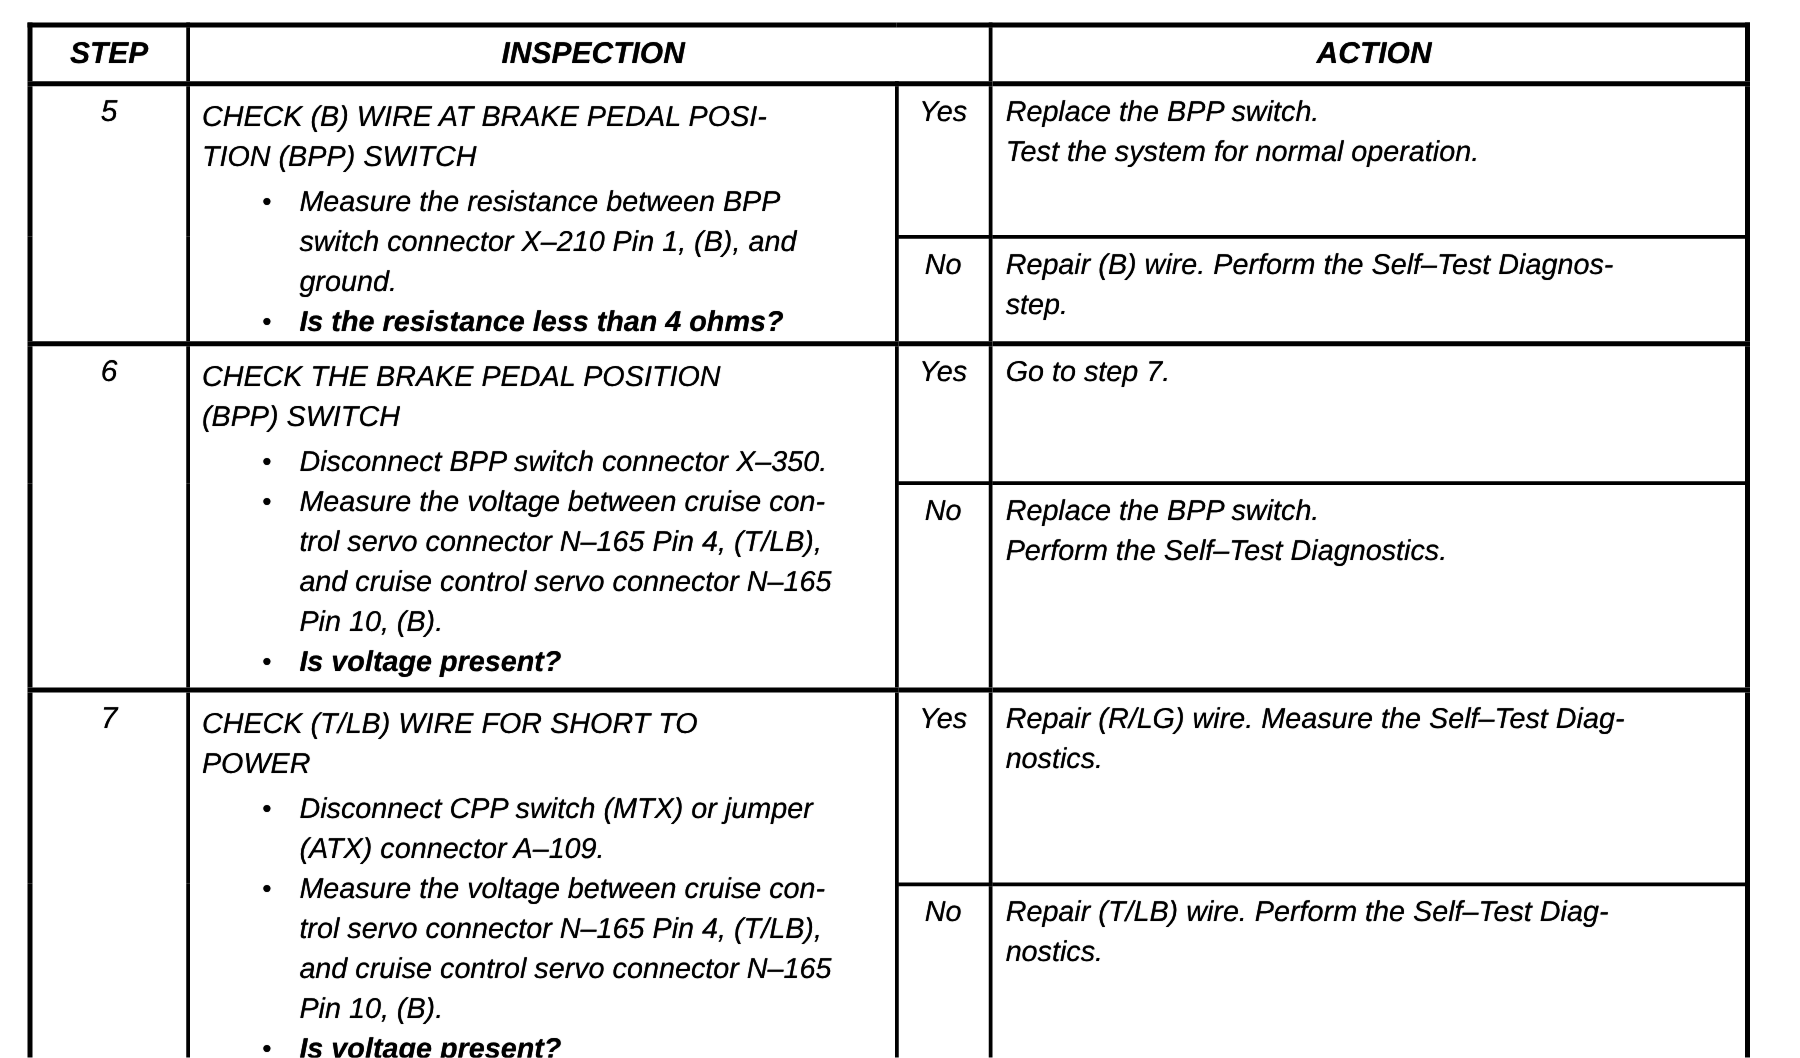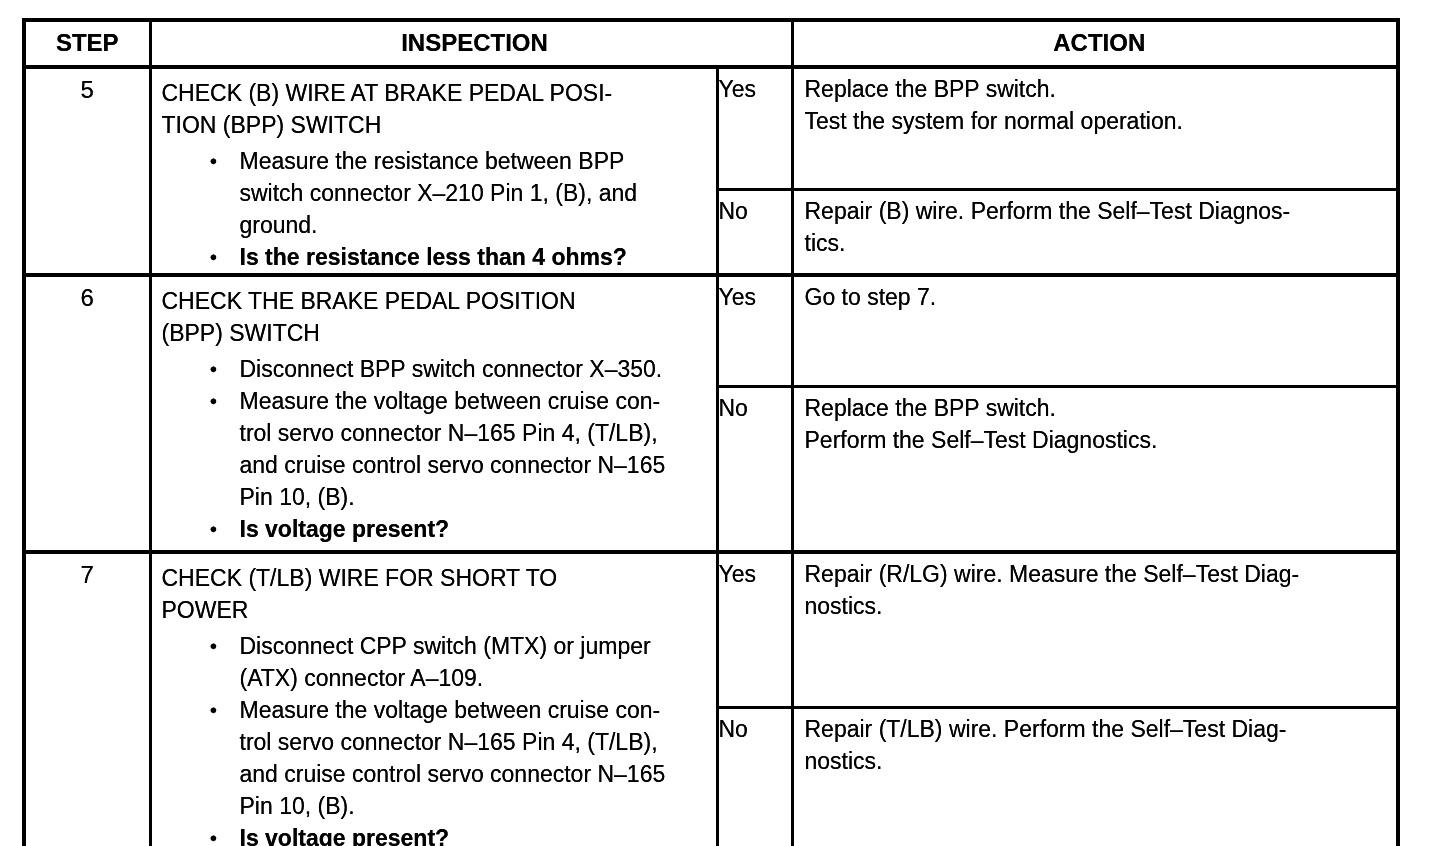--- a/index.html
+++ b/index.html
@@ -10,20 +10,21 @@
     height: 846px;
     overflow: hidden;
   }
   .page {
     position: relative;
     width: 1440px;
     height: 846px;
     background: #ffffff;
     font-family: "Liberation Sans", "DejaVu Sans", sans-serif;
     color: #000;
+    font-style: italic;
   }
   table.diag-table {
     position: absolute;
     left: 22px;
     top: 18px;
     width: 1374px;
     border-collapse: collapse;
     table-layout: fixed;
     border: 4px solid #000;
     text-shadow: 0 0 0.6px rgba(0,0,0,0.85);
@@ -79,21 +80,21 @@
   td.insp ul.bullets li::before {
     content: "\25CF";
     position: absolute;
     left: 2px;
     top: 0px;
     font-size: 13px;
   }
   td.insp ul.bullets li.bold { font-weight: 700; }
 
   td.yn {
-    text-align: left;
+    text-align: center;
     padding-top: 4px;
   }
   td.action {
     padding: 4px 8px 0 11px;
     white-space: pre-line;
   }
 
   
   tr.r5a > td.yn, tr.r5a > td.action { height: 114px; }
   tr.r5b > td.yn, tr.r5b > td.action { height: 78px; }
@@ -134,21 +135,21 @@
             <li class="bold">Is the resistance less than 4 ohms?</li>
           </ul>
         </td>
         <td class="yn">Yes</td>
         <td class="action">Replace the BPP switch.
 Test the system for normal operation.</td>
       </tr>
       <tr class="r5b">
         <td class="yn">No</td>
         <td class="action">Repair (B) wire. Perform the Self–Test Diagnos-
-tics.</td>
+step.</td>
       </tr>
 
       <tr class="step-start r6a">
         <td class="step" rowspan="2">6</td>
         <td class="insp" rowspan="2">
           <div class="title">CHECK THE BRAKE PEDAL POSITION
 (BPP) SWITCH</div>
           <ul class="bullets">
             <li>Disconnect BPP switch connector X–350.</li>
             <li>Measure the voltage between cruise con-

